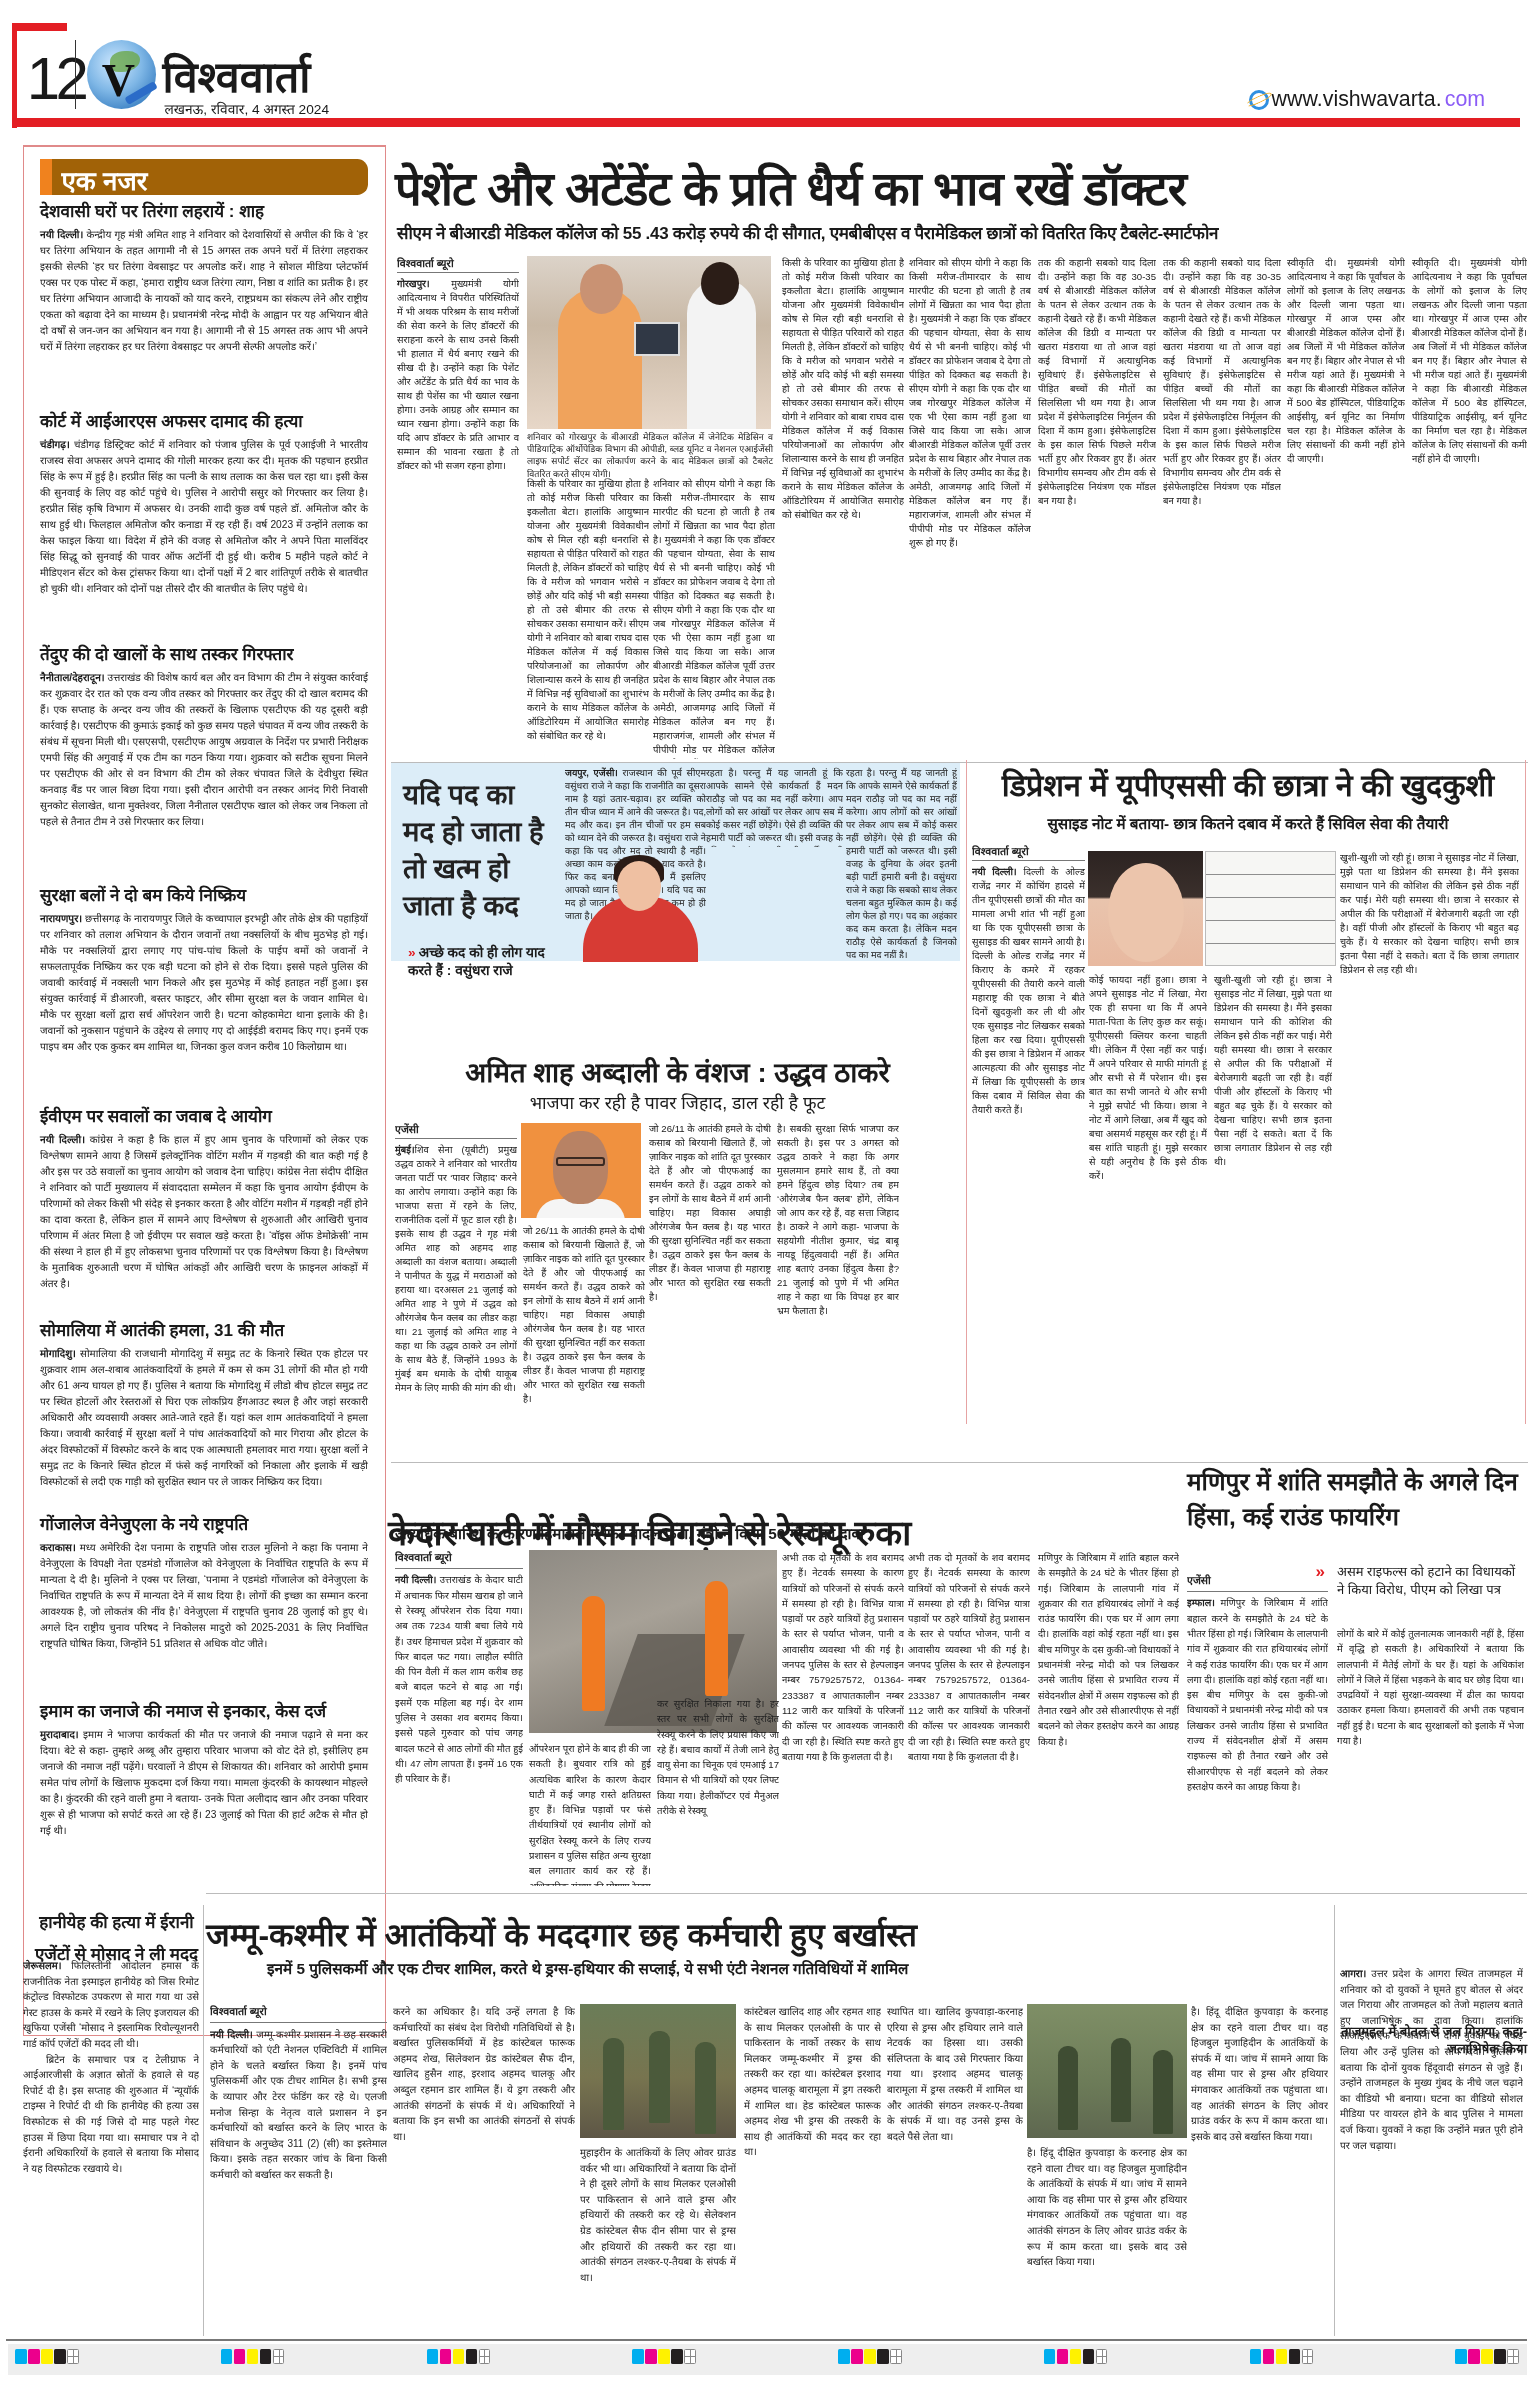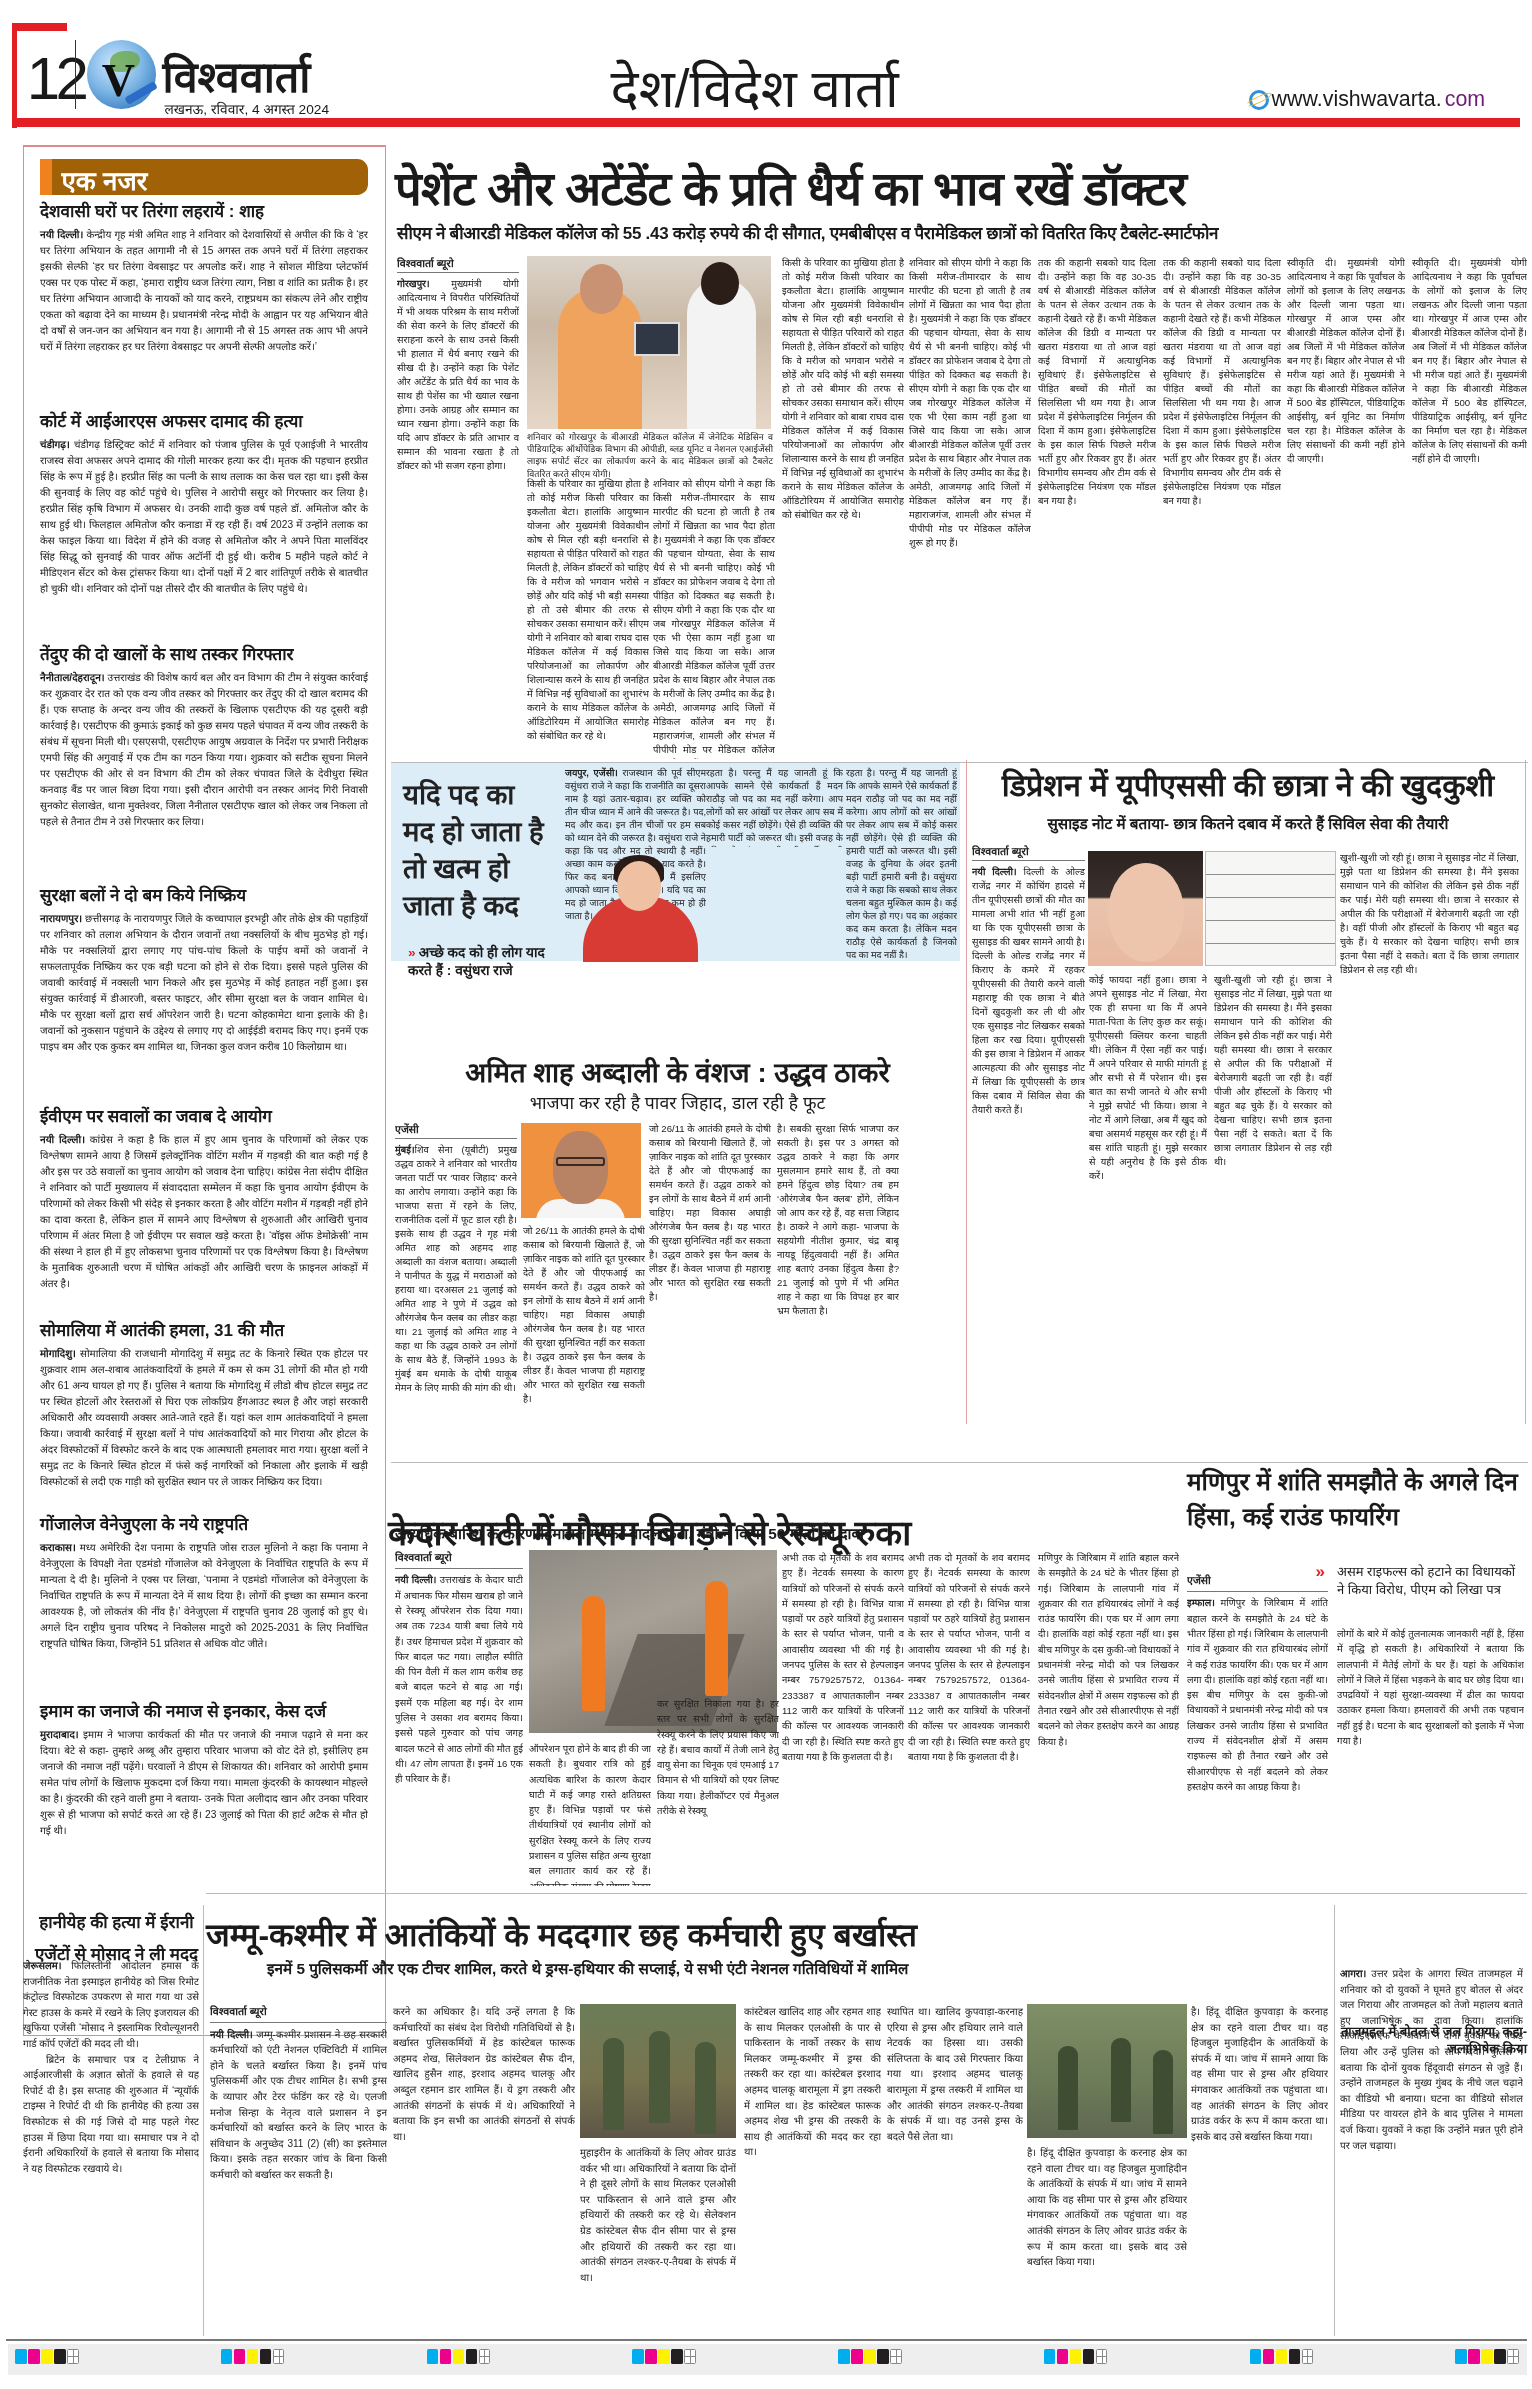--- a/index.html
+++ b/index.html
@@ -17,21 +17,21 @@
     background: radial-gradient(circle at 40% 35%, #cfe8ff 0%, #7fb7e6 45%, #3d82c4 80%, #2a5f97 100%); }
   .logo-globe .land { position: absolute; left: 23px; top: 10.7px; width: 30.5px; height: 21.4px; background: #6ca84a; border-radius: 50% 40% 60% 30%; opacity: .8; }
   .logo-globe .vmark { position: absolute; left: 15.3px; top: 18.3px; font-size: 46px; font-weight: 700; color: #111; font-family: "Liberation Serif", serif; line-height: 1; }
   .logo-globe .arrow { position: absolute; left: 37px; top: 49px; width: 34px; height: 7.6px; background: #2b6cc8; transform: rotate(-30deg); border-radius: 3.1px; }
   .brand-name { position: absolute; left: 151px; top: 23px; font-size: 43px; font-weight: 700; }
   .brand-date { position: absolute; left: 153px; top: 76px; font-size: 13.7px; }
   .section-title { position: absolute; left: 599px; top: 27px; font-size: 53px; font-weight: 400; }
   .website { position: absolute; left: 1237px; top: 64px; font-size: 21.4px; display: flex; align-items: center; gap: 3.1px; }
   .website .e-icon { width: 20px; height: 20px; border-radius: 50%; border: 3.8px solid #2f8fe0; position: relative; }
   .website .e-icon::after { content: ""; position: absolute; left: -6.1px; top: 3.1px; width: 26px; height: 5.3px; border-radius: 50%; border: 1.5px solid #f2b233; border-left-color: transparent; transform: rotate(-25deg); }
-  .website .dotcom { color: #701a75; }
+  .website .dotcom { color: #8b5cf6; }
 
   
   .eknazar-box { position: absolute; left: 23px; top: 145px; width: 363px; height: 1891px; border: 1.5px solid #e08a8a; border-top: none; }
   .eknazar-box::before { content: ""; position: absolute; left: -1.5px; top: 0; width: 363px; height: 1.5px; background: #e08a8a; }
   .eknazar-tag { position: absolute; left: 40px; top: 159px; width: 328px; height: 36px; background: #a16207; border-radius: 0 10.7px 10.7px 0; }
   .eknazar-tag .orange { position: absolute; left: 0; top: 0; width: 12.2px; height: 100%; background: #f0821e; }
   .eknazar-tag span { position: absolute; left: 21.4px; top: 3.1px; color: #fff; font-size: 26px; font-weight: 700; }
   .brief { position: absolute; left: 40px; width: 328px; }
   .brief h3 { font-size: 17px; font-weight: 700; line-height: 1.2; margin-bottom: 4.6px; }
   .brief p { font-size: 10.2px; line-height: 16px; text-align: justify; }
@@ -124,21 +124,20 @@
   <div class="mast-redbottom"></div>
   <div class="page-num">12</div>
   <div class="mast-sep"></div>
   <div class="logo-globe">
     <div class="land"></div>
       <div class="vmark">V</div>
       <div class="arrow"></div>
   </div>
   <div class="brand-name">विश्ववार्ता</div>
   <div class="brand-date">लखनऊ,    रविवार, 4 अगस्त 2024</div>
-  <div class="section-title">देश/विदेश वार्ता</div>
   <a class="website">
     <span class="e-icon"></span>
     <span>www.vishwavarta.</span>
       <span class="dotcom">com</span>
   </a>
 </header>
 
 <div class="eknazar-box"></div>
 <div class="eknazar-tag">
   <div class="orange"></div>

